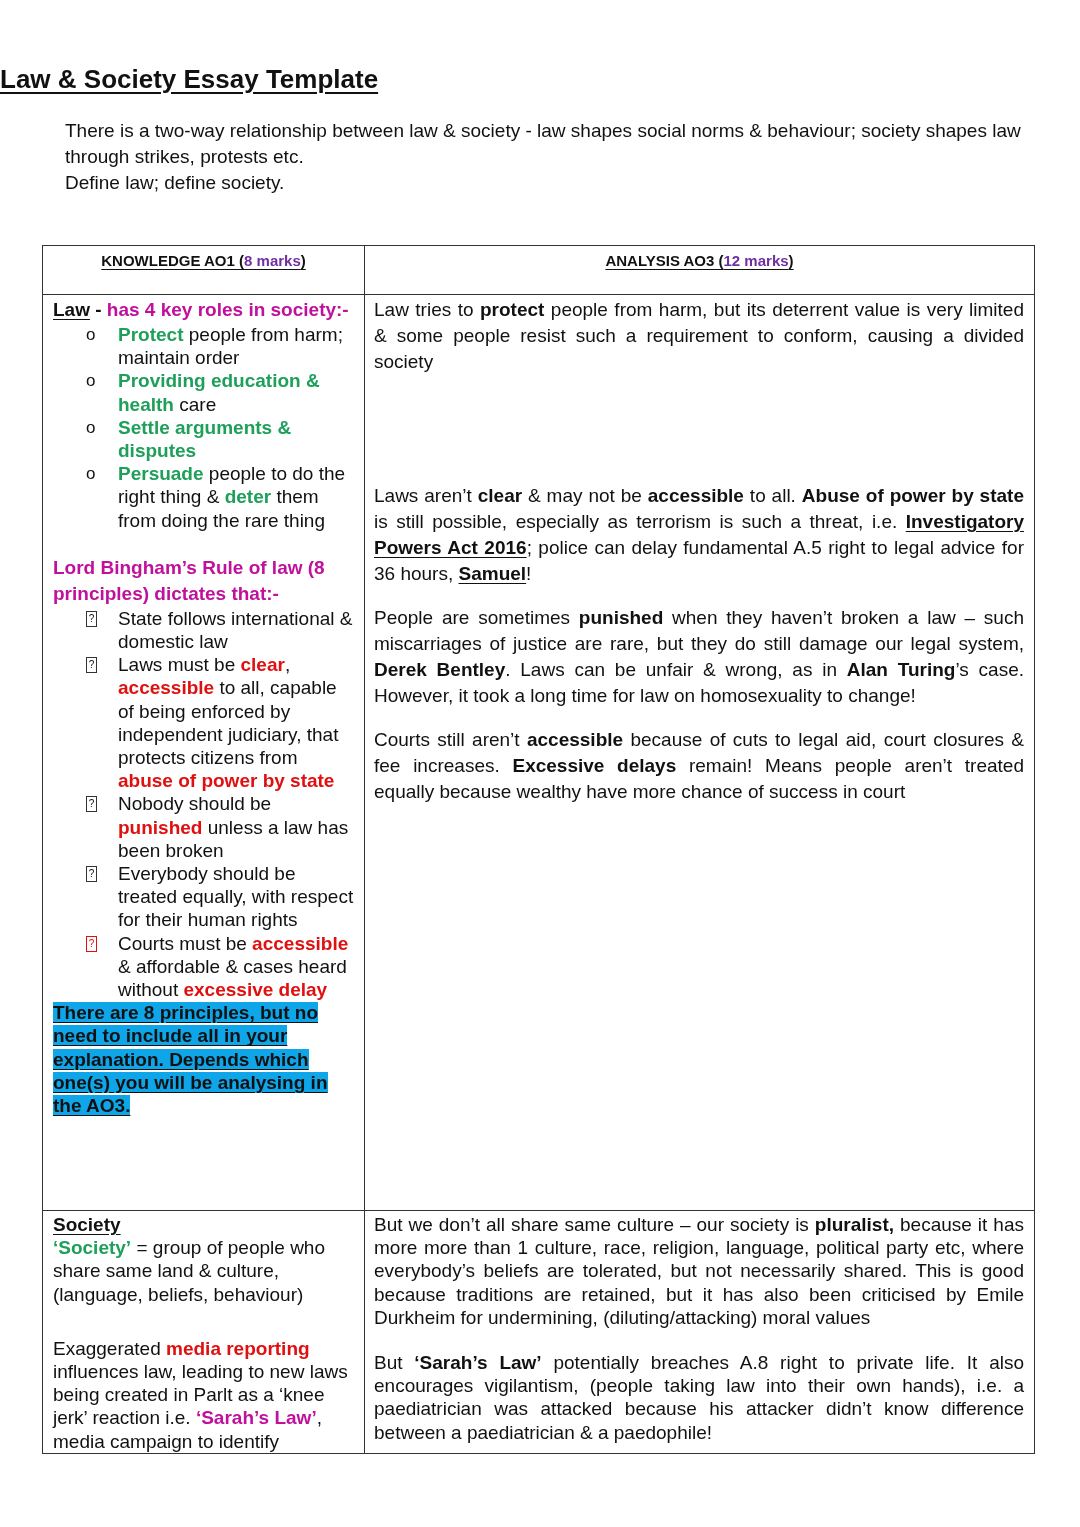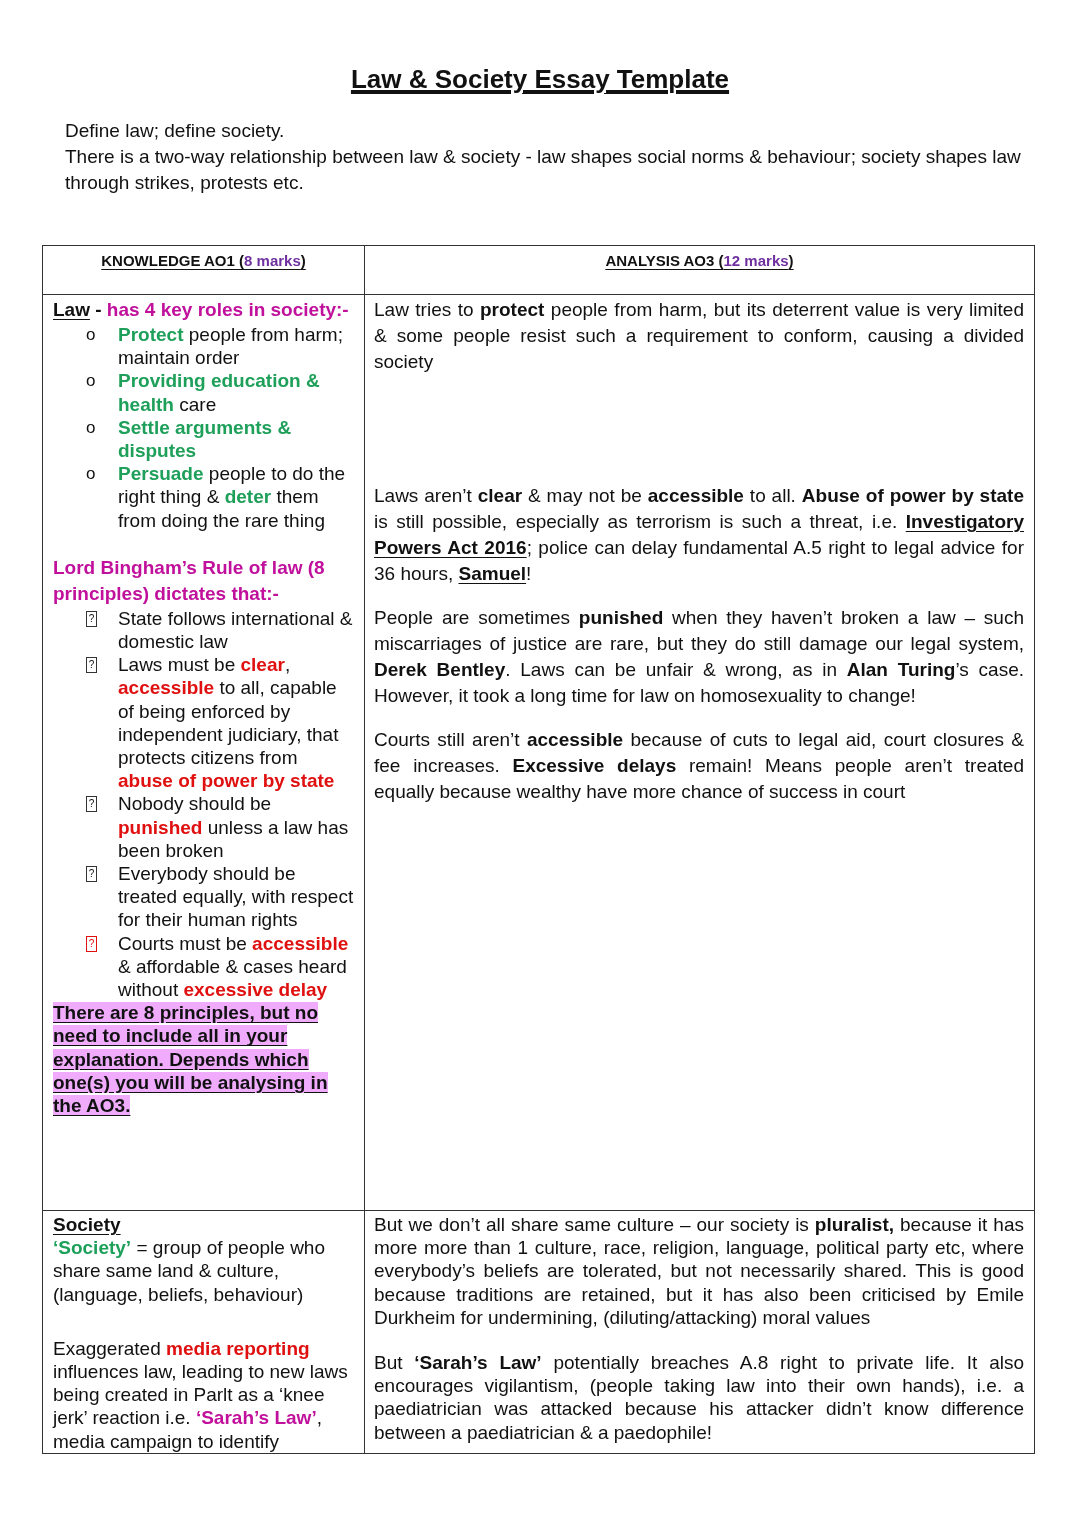--- a/index.html
+++ b/index.html
@@ -1,22 +1,22 @@
 <!DOCTYPE html>
 <html><head>
 <meta charset="utf-8">
 <style>
   html, body { margin: 0; padding: 0; background: #ffffff; }
   body {
     width: 1080px; height: 1527px; position: relative; overflow: hidden;
     font-family: "Liberation Sans", "DejaVu Sans", sans-serif; color: #111;
   }
   .title {
-    position: absolute; top: 64px; left: 0; width: 1080px; text-align: center;
-    font-size: 26px; font-weight: bold; text-decoration: underline;
+    position: absolute; top: 64px; left: 0; width: 1080px; 
+    font-size: 26px; font-weight: bold;
   }
   .title span { text-decoration: underline; text-underline-offset: 4px; }
   .intro { position: absolute; top: 118px; left: 65px; width: 960px; font-size: 19px; line-height: 26px; }
   .intro .h { font-weight: bold; text-decoration: underline; display: block; line-height: 22px; }
   .intro p { margin: 0; }
 
   table.grid {
     position: absolute; top: 245px; left: 42px; width: 992px;
     border-collapse: collapse; table-layout: fixed;
   }
@@ -43,30 +43,30 @@
     position: absolute; left: 33px; top: 0; font-size: 17px;
   }
   ul.rules li .bul {
     position: absolute; left: 33px; top: 4px; width: 9px; height: 14px;
     border: 1.2px solid #333; font-size: 10px; line-height: 14px; text-align: center;
   }
   ul.rules li .bul.redbox { border-color: #e01010; color: #e01010; }
   .note {
     font-weight: bold; text-decoration: underline; text-underline-offset: 3px;
   }
-  .note span { background: #f0abfc; }
+  .note span { background: #0ea5e9; }
 </style>
 </head>
 <body>
 
 <div class="title"><span>Law &amp; Society Essay Template</span></div>
 
 <div class="intro">
+  <p>There is a two-way relationship between law &amp; society - law shapes social norms &amp; behaviour; society shapes law through strikes, protests etc.</p>
   <p>Define law; define society.</p>
-  <p>There is a two-way relationship between law &amp; society - law shapes social norms &amp; behaviour; society shapes law through strikes, protests etc.</p>
 </div>
 
 <table class="grid">
   <colgroup>
       <col class="c1">
       <col class="c2">
     </colgroup>
   <tbody>
       <tr class="hdr">
     <td>

